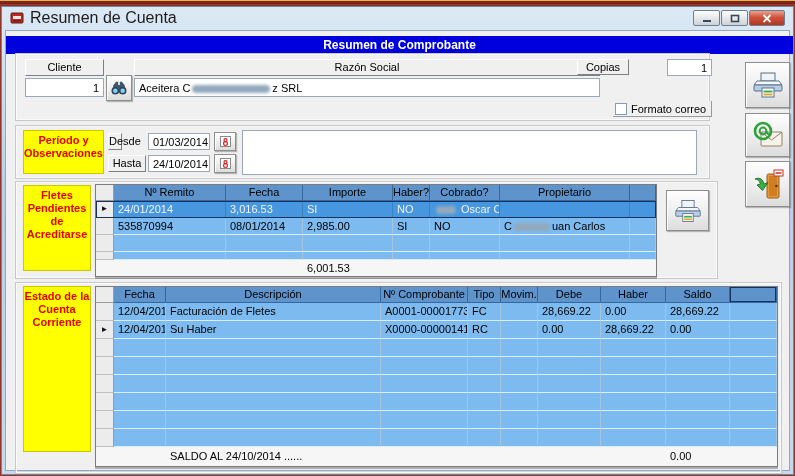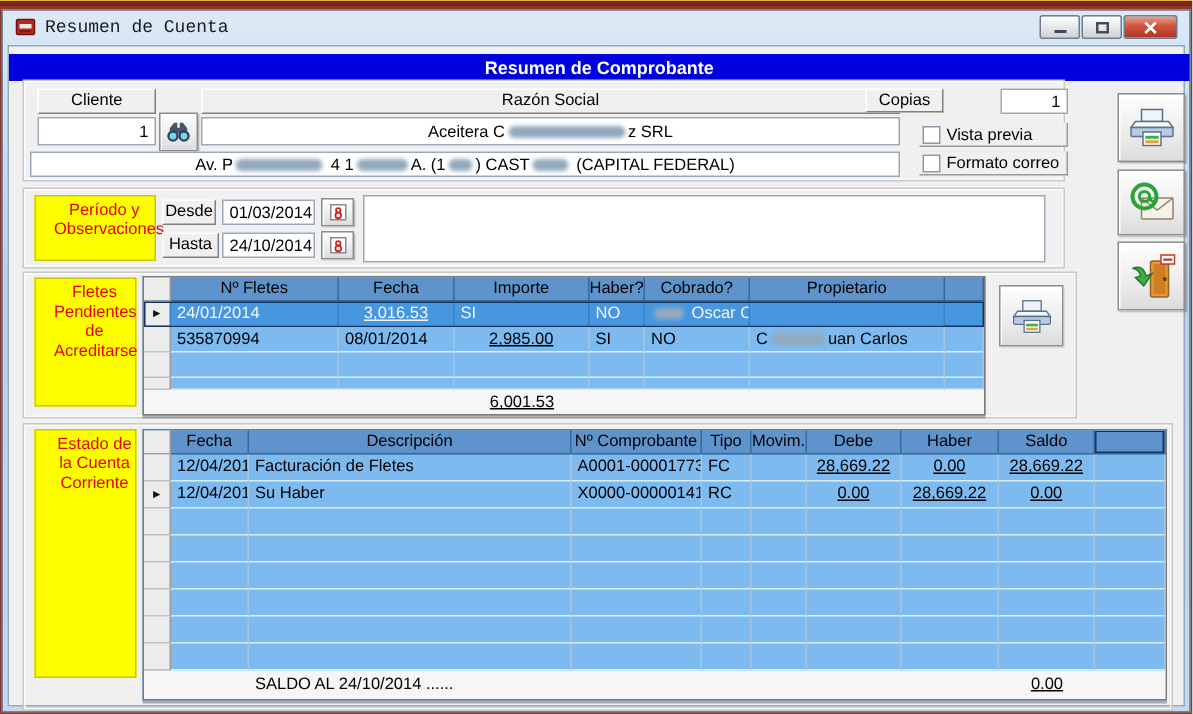--- a/index.html
+++ b/index.html
@@ -9,41 +9,41 @@
   .app { position:relative; width:795px; height:476px;
          background:linear-gradient(#e8b44a 0 1px, #7d241c 1px 4px, #93362a 4px 6px); }
 
   .win { position:absolute; left:1px; top:6px; width:793px; height:469px;
          background:linear-gradient(#dce9f5, #b9cfe4 40%, #c7d9eb);
          border:1px solid #72879c; }
 
   
   .titlebar { position:absolute; left:0; top:0; right:0; height:22px; display:flex; align-items:center; }
   .app-icon { width:14px; height:14px; margin:0 6px 0 8px; }
-  .title-text { font-size:12px; color:#1c1c1c;font-family:Liberation Mono, monospace; }
+  .title-text { font-size:16px; color:#1c1c1c; }
   .win-btns { position:absolute; right:8px; top:3px; display:flex; gap:1px; }
   .wbtn { width:27px; height:16px; border:1px solid #6f7d8c; border-radius:2px;
           background:linear-gradient(#fdfdfd, #e8eaec 45%, #cdd2d8); display:flex; align-items:center; justify-content:center; }
   .wbtn.close { width:36px; background:linear-gradient(#e9a28f, #d0533c 45%, #b03722); }
 
   
   .client-area { position:absolute; left:3px; top:23px; right:3px; bottom:3px; background:#f0f0f0; border:1px solid #90a8c0; }
 
   .banner { position:absolute; left:4px; top:29px; width:787px; height:18px; background:#0000dd;
             color:#fff; font-weight:bold; font-size:12px; text-align:center; line-height:18px; }
 
   .group { position:absolute; border:1px solid #c8c8c8; box-shadow:inset 0 0 0 1px #fbfbfb; }
 
   .lbl3d { background:#f0f0f0; border:1px solid #fff; border-right-color:#808080; border-bottom-color:#808080;
            text-align:center; line-height:14px; }
-  .inp { background:#fff; border:1px solid #9aa8b8; padding:1px 4px; line-height:14px; white-space:nowrap; overflow:hidden;text-align:center; }
+  .inp { background:#fff; border:1px solid #9aa8b8; padding:1px 4px; line-height:14px; white-space:nowrap; overflow:hidden; }
   .right { text-align:right; }
 
-  .yellowbox { background:#ffff00; border:1px solid #c8c800; color:#e80000; font-weight:normal;
-               text-align:center; padding-top:3px; line-height:13px;padding-left:12px; }
+  .yellowbox { background:#ffff00; border:1px solid #c8c800; color:#e80000; font-weight:bold;
+               text-align:center; padding-top:3px; line-height:13px; }
 
   .btn3d { background:linear-gradient(#fefefe, #ececec 60%, #dcdcdc); border:1px solid #8e8e8e;
            box-shadow:inset 1px 1px 0 #fff, 1px 1px 1px rgba(0,0,0,.25);
            display:flex; align-items:center; justify-content:center; }
   .btn3d svg { display:block; }
 
   .chkrow { display:flex; align-items:center; gap:4px; background:#f0f0f0;
             border-right:1px solid #9a9a9a; border-bottom:1px solid #9a9a9a; padding-left:2px; }
   .chkbox { width:12px; height:12px; background:#fff; border:1px solid #8a9aa8; }
 
@@ -65,21 +65,21 @@
               line-height:16px; white-space:nowrap; overflow:hidden; }
   .gr > .selcell { background:#ececec; border-right:1px solid #9a9a9a; border-bottom:1px solid #c0c0c0;
                    padding:0; text-align:center; font-size:8px; line-height:16px; color:#111; }
   .gr.tall { height:18px; } .gr.tall > div { line-height:17px; }
   .gr.short { height:8px; }
   .gr.selrow { background:#4697e0; color:#f4f4f4; outline:1px solid #16335e; outline-offset:-1px; }
   .gr.selrow > div { border-right-color:#3a81c4; }
   .gfoot { background:#f6f6f6; height:16px; }
   .gfoot > div { padding:0 4px; line-height:16px; white-space:nowrap; }
 
-  .num { text-align:center;text-decoration:underline; }
+  .num { text-align:left; }
 </style>
 </head>
 <body>
 
 <div class="app">
 <div class="win">
 
   <div class="titlebar">
     <svg class="app-icon" viewBox="0 0 14 14">
       <rect x="1" y="2" width="12" height="10" rx="1" fill="#b52a22" stroke="#6e1410"></rect>
@@ -116,28 +116,23 @@
     <svg width="20" height="20" viewBox="0 0 24 24">
       <path d="M5 9 L8.5 4.5 h2.5 v4 h2 v-4 h2.5 L19 9 v4 H5z" fill="#44566a"></path>
       <circle cx="7.6" cy="15.2" r="4.6" fill="#33455a"></circle>
           <circle cx="16.4" cy="15.2" r="4.6" fill="#33455a"></circle>
       <circle cx="7.6" cy="15.2" r="2.7" fill="#7cd2f2"></circle>
           <circle cx="16.4" cy="15.2" r="2.7" fill="#7cd2f2"></circle>
     </svg>
   </div>
   <div class="lbl3d" style="position:absolute; left:132px; top:52px; width:466px; height:17px;">Razón Social</div>
   <div class="inp" style="position:absolute; left:132px; top:71px; width:466px; height:19px; line-height:16px;">Aceitera C<span class="redact" style="width: 78px;"></span>z SRL</div>
-  <div class="inp" style="position:absolute; left:18px; top:94px; width:580px; height:17px;">Av. P<span class="redact" style="width: 58px;"></span> 4 1<span class="redact" style="width: 34px;"></span>A. (1<span class="redact" style="width: 16px;"></span>) CAST<span class="redact" style="width: 24px;"></span> (CAPITAL FEDERAL)</div>
 
   <div class="lbl3d" style="position:absolute; left:575px; top:52px; width:52px; height:16px;">Copias</div>
   <div class="inp right" style="position:absolute; left:665px; top:52px; width:45px; height:17px;">1</div>
-  <div class="chkrow" style="position:absolute; left:611px; top:75px; width:99px; height:16px;">
-    <span class="chkbox"></span>
-    <span>Vista previa</span>
-  </div>
   <div class="chkrow" style="position:absolute; left:611px; top:94px; width:99px; height:16px;">
     <span class="chkbox"></span>
     <span>Formato correo</span>
   </div>
 
   <div class="btn3d" style="position:absolute; left:743px; top:55px; width:45px; height:46px;">
     <svg width="32" height="32" viewBox="0 0 32 32">
       <rect x="9" y="4" width="14" height="8" fill="#eef4fa" stroke="#5d7186"></rect>
       <path d="M5 12 h22 l3 4 H2 z" fill="#f4f8fc" stroke="#5d7186"></path>
       <rect x="2" y="16" width="28" height="6" rx="1" fill="#b6cde9" stroke="#5d7186"></rect>
@@ -161,21 +156,21 @@
       <rect x="17" y="9" width="8" height="20" fill="#cf7e20"></rect>
       <circle cx="24.5" cy="19" r="1.3" fill="#573a10"></circle>
       <rect x="22" y="3" width="9" height="6" fill="#fff" stroke="#c93326"></rect>
       <path d="M23.5 6 h6" stroke="#c93326" stroke-width="1.5"></path>
       <path d="M3 12 q7 -3 9 5 l4 -1.5 -5.5 8 -5.5 -5.5 3.5 -1 q-1.5 -5 -5.5 -5z" fill="#3fae49" stroke="#1f7a2a"></path>
     </svg>
   </div>
 
   <div class="group" style="left:13px; top:118px; width:695px; height:54px;"></div>
   <div class="yellowbox" style="position:absolute; left:21px; top:123px; width:81px; height:44px;">Período y Observaciones</div>
-  <div class="lbl3d" style="position:absolute; left:106px; top:126px; width:36px; height:17px;">Desde</div>
+  <div class="lbl3d" style="position:absolute; left:106px; top:126px; width:14px; height:17px;">Desde</div>
   <div class="inp" style="position:absolute; left:146px; top:126px; width:62px; height:17px;">01/03/2014</div>
   <div class="btn3d" style="position:absolute; left:212px; top:125px; width:22px; height:19px;">
     <svg width="13" height="13" viewBox="0 0 13 13">
       <rect x="1.5" y="1.5" width="10" height="10" fill="#fff" stroke="#8a8a8a"></rect>
       <circle cx="6.5" cy="5.2" r="1.5" fill="none" stroke="#d42222" stroke-width="1.2"></circle>
       <circle cx="6.5" cy="8.6" r="1.9" fill="none" stroke="#d42222" stroke-width="1.2"></circle>
     </svg>
   </div>
   <div class="lbl3d" style="position:absolute; left:106px; top:148px; width:38px; height:17px;">Hasta</div>
   <div class="inp" style="position:absolute; left:146px; top:148px; width:62px; height:17px;">24/10/2014</div>
@@ -187,21 +182,21 @@
     </svg>
   </div>
   <div class="inp" style="position:absolute; left:240px; top:123px; width:455px; height:45px;"></div>
 
   <div class="group" style="left:13px; top:174px; width:703px; height:98px;"></div>
   <div class="yellowbox" style="position:absolute; left:21px; top:178px; width:68px; height:86px;">Fletes Pendientes de Acreditarse</div>
 
   <div class="grid" style="left:93px; top:177px; width:562px;">
     <div class="grow f-cols gh">
       <div class="selhdr"></div>
-      <div>Nº Fletes</div>
+      <div>Nº Remito</div>
       <div>Fecha</div>
       <div>Importe</div>
       <div>Haber?</div>
       <div>Cobrado?</div>
       <div>Propietario</div>
       <div></div>
     </div>
     <div class="grow f-cols gr selrow">
       <div class="selcell">►</div>
       <div>24/01/2014</div>

